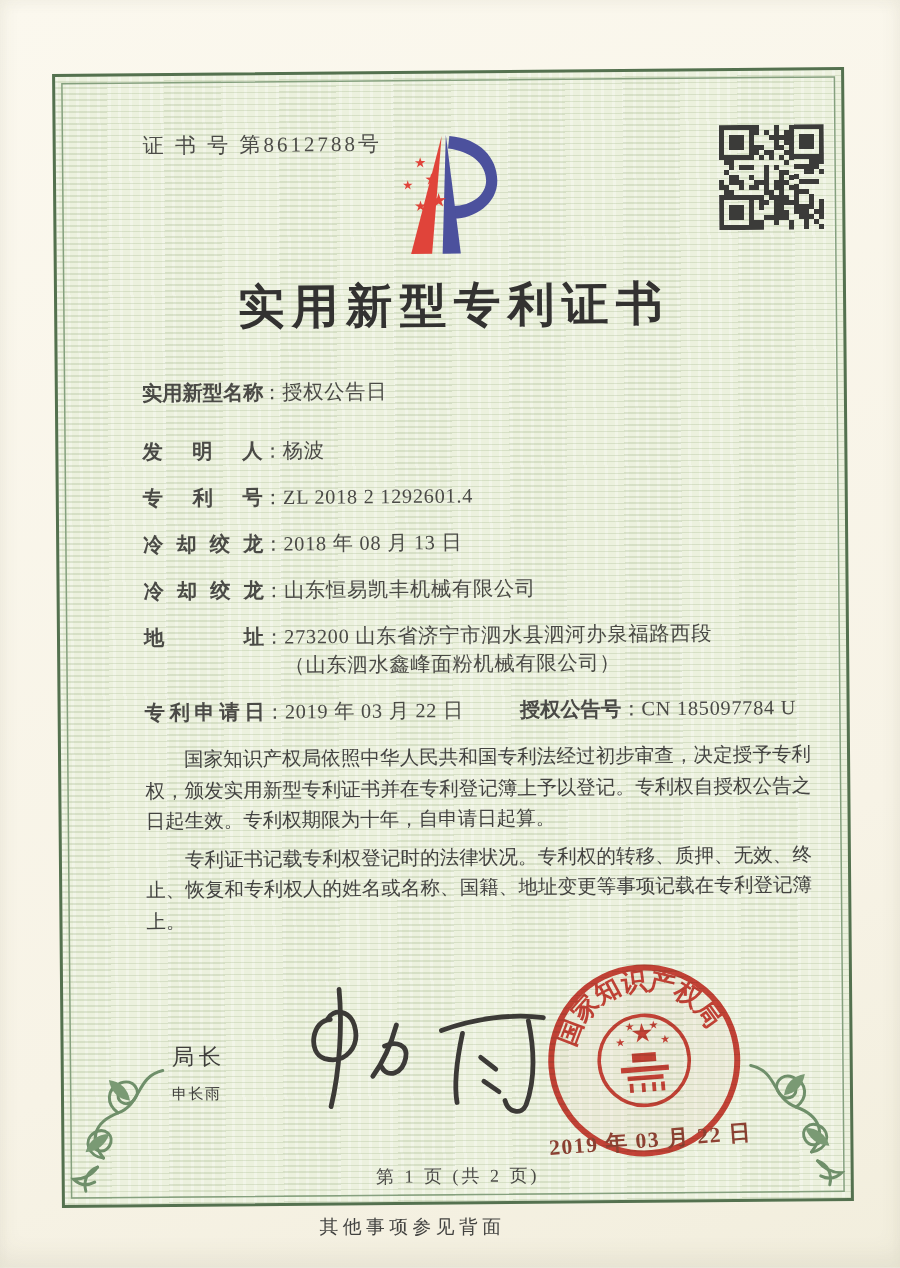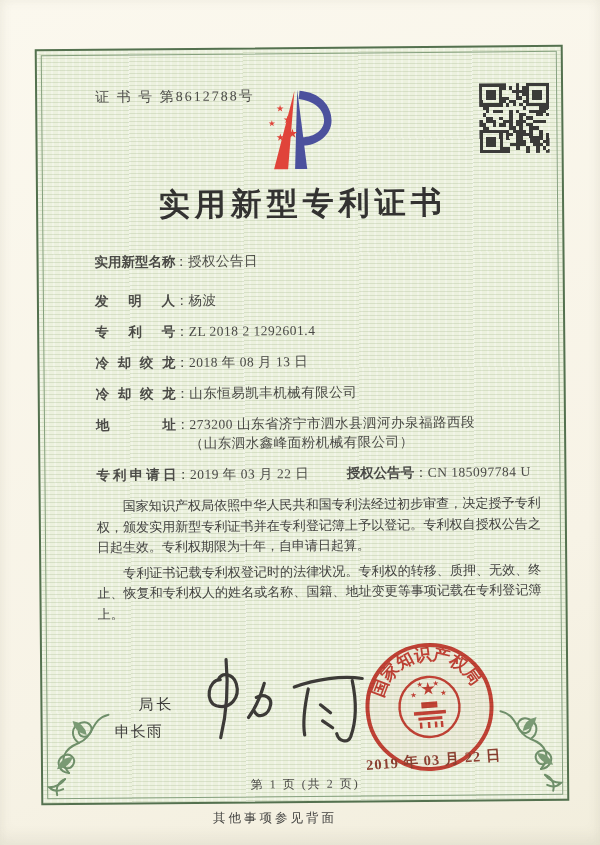--- a/index.html
+++ b/index.html
@@ -29,22 +29,22 @@
   .row.first{margin-bottom:20px;}
   .row.wrap{white-space:normal;}
   .fl{display:inline-block;width:80px;text-align:justify;text-align-last:justify;vertical-align:top;font-weight:bold;}
   .fl.auto{width:auto;text-align:left;text-align-last:auto;}
   .colon{vertical-align:top;}
   .fv{display:inline-block;vertical-align:top;letter-spacing:.5px;}
   .fv.addr{max-width:308px;white-space:normal;}
   .pair2{margin-left:34px;}
   .legal{margin-top:10px;color:#434341;font-size:13px;line-height:20.5px;text-align:justify;}
   .legal p{margin:0 0 5px 0;text-indent:2em;}
-  .sign-role{position:absolute;left:72px;top:645px;font-size:15px;color:#3f3e3c;letter-spacing:3px;margin-left:24px;}
-  .sign-name{position:absolute;left:72px;top:672px;font-size:15px;color:#3f3e3c;letter-spacing:1px;}
+  .sign-role{position:absolute;left:72px;top:645px;font-size:15px;color:#3f3e3c;letter-spacing:3px;}
+  .sign-name{position:absolute;left:72px;top:672px;font-size:10px;color:#3f3e3c;letter-spacing:1px;}
   .sig{position:absolute;left:148px;top:600px;}
   .seal{position:absolute;left:300px;top:585px;width:176px;height:176px;mix-blend-mode:multiply;transform:rotate(-4deg);}
   .seal-date{position:absolute;left:0;top:118px;width:100%;text-align:center;
     font-size:14.5px;color:#99453a;letter-spacing:1px;font-weight:600;}
   .page-info{position:absolute;bottom:8px;left:0;width:100%;text-align:center;font-size:12px;color:#4b4b47;letter-spacing:2px;}
   .back-note{position:absolute;top:810px;left:0;width:100%;text-align:center;transform:translateX(-25px);
     font-size:12.5px;color:#424240;letter-spacing:3px;}
   .orn{position:absolute;bottom:0;pointer-events:none;}
   .orn.l{left:0;}
   .orn.r{right:0;transform:scaleX(-1);}

